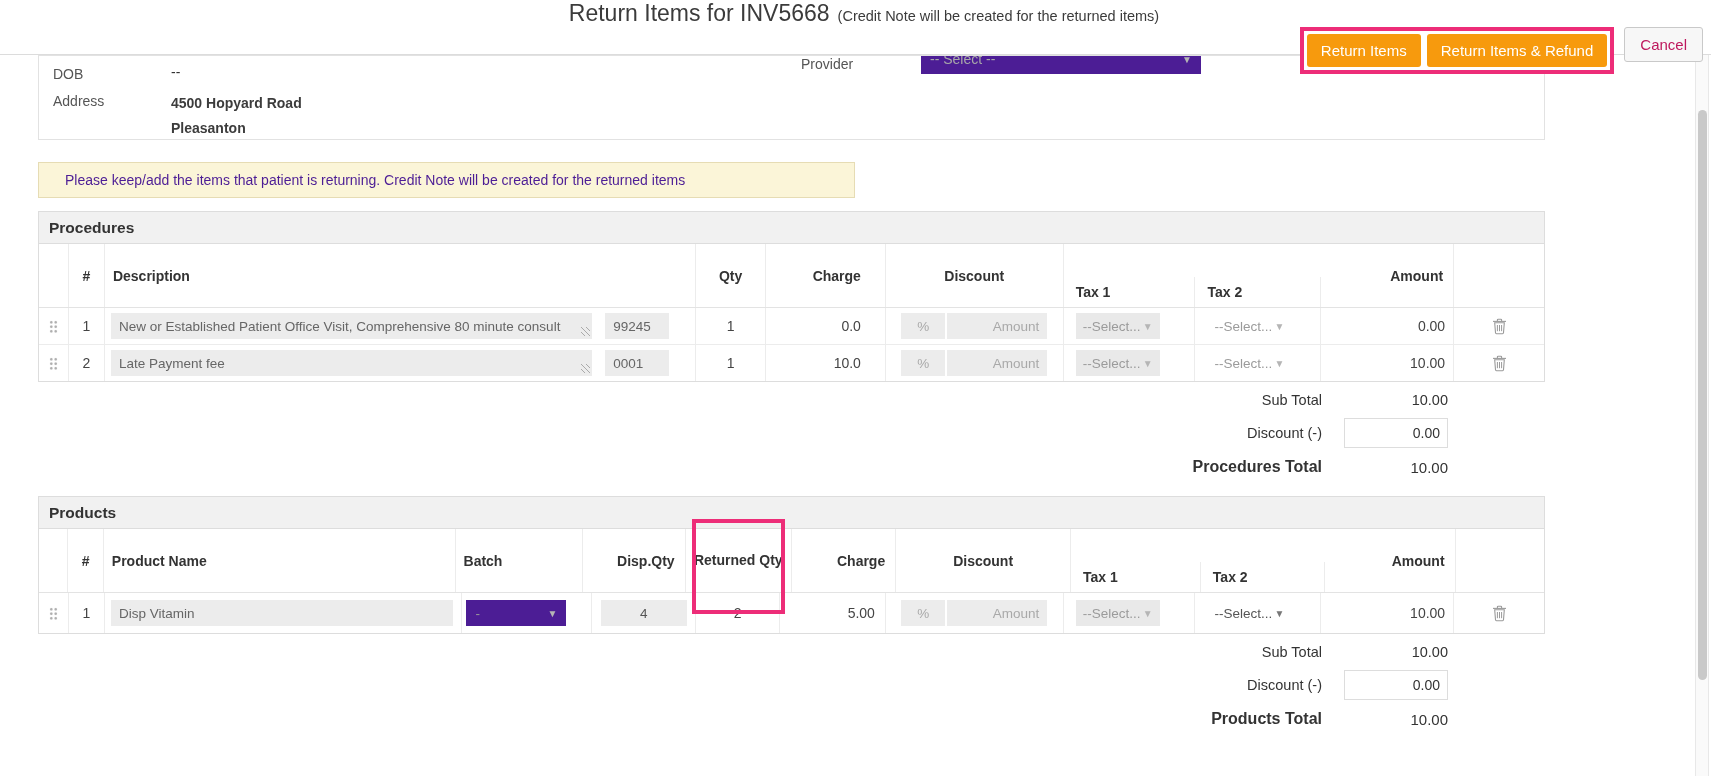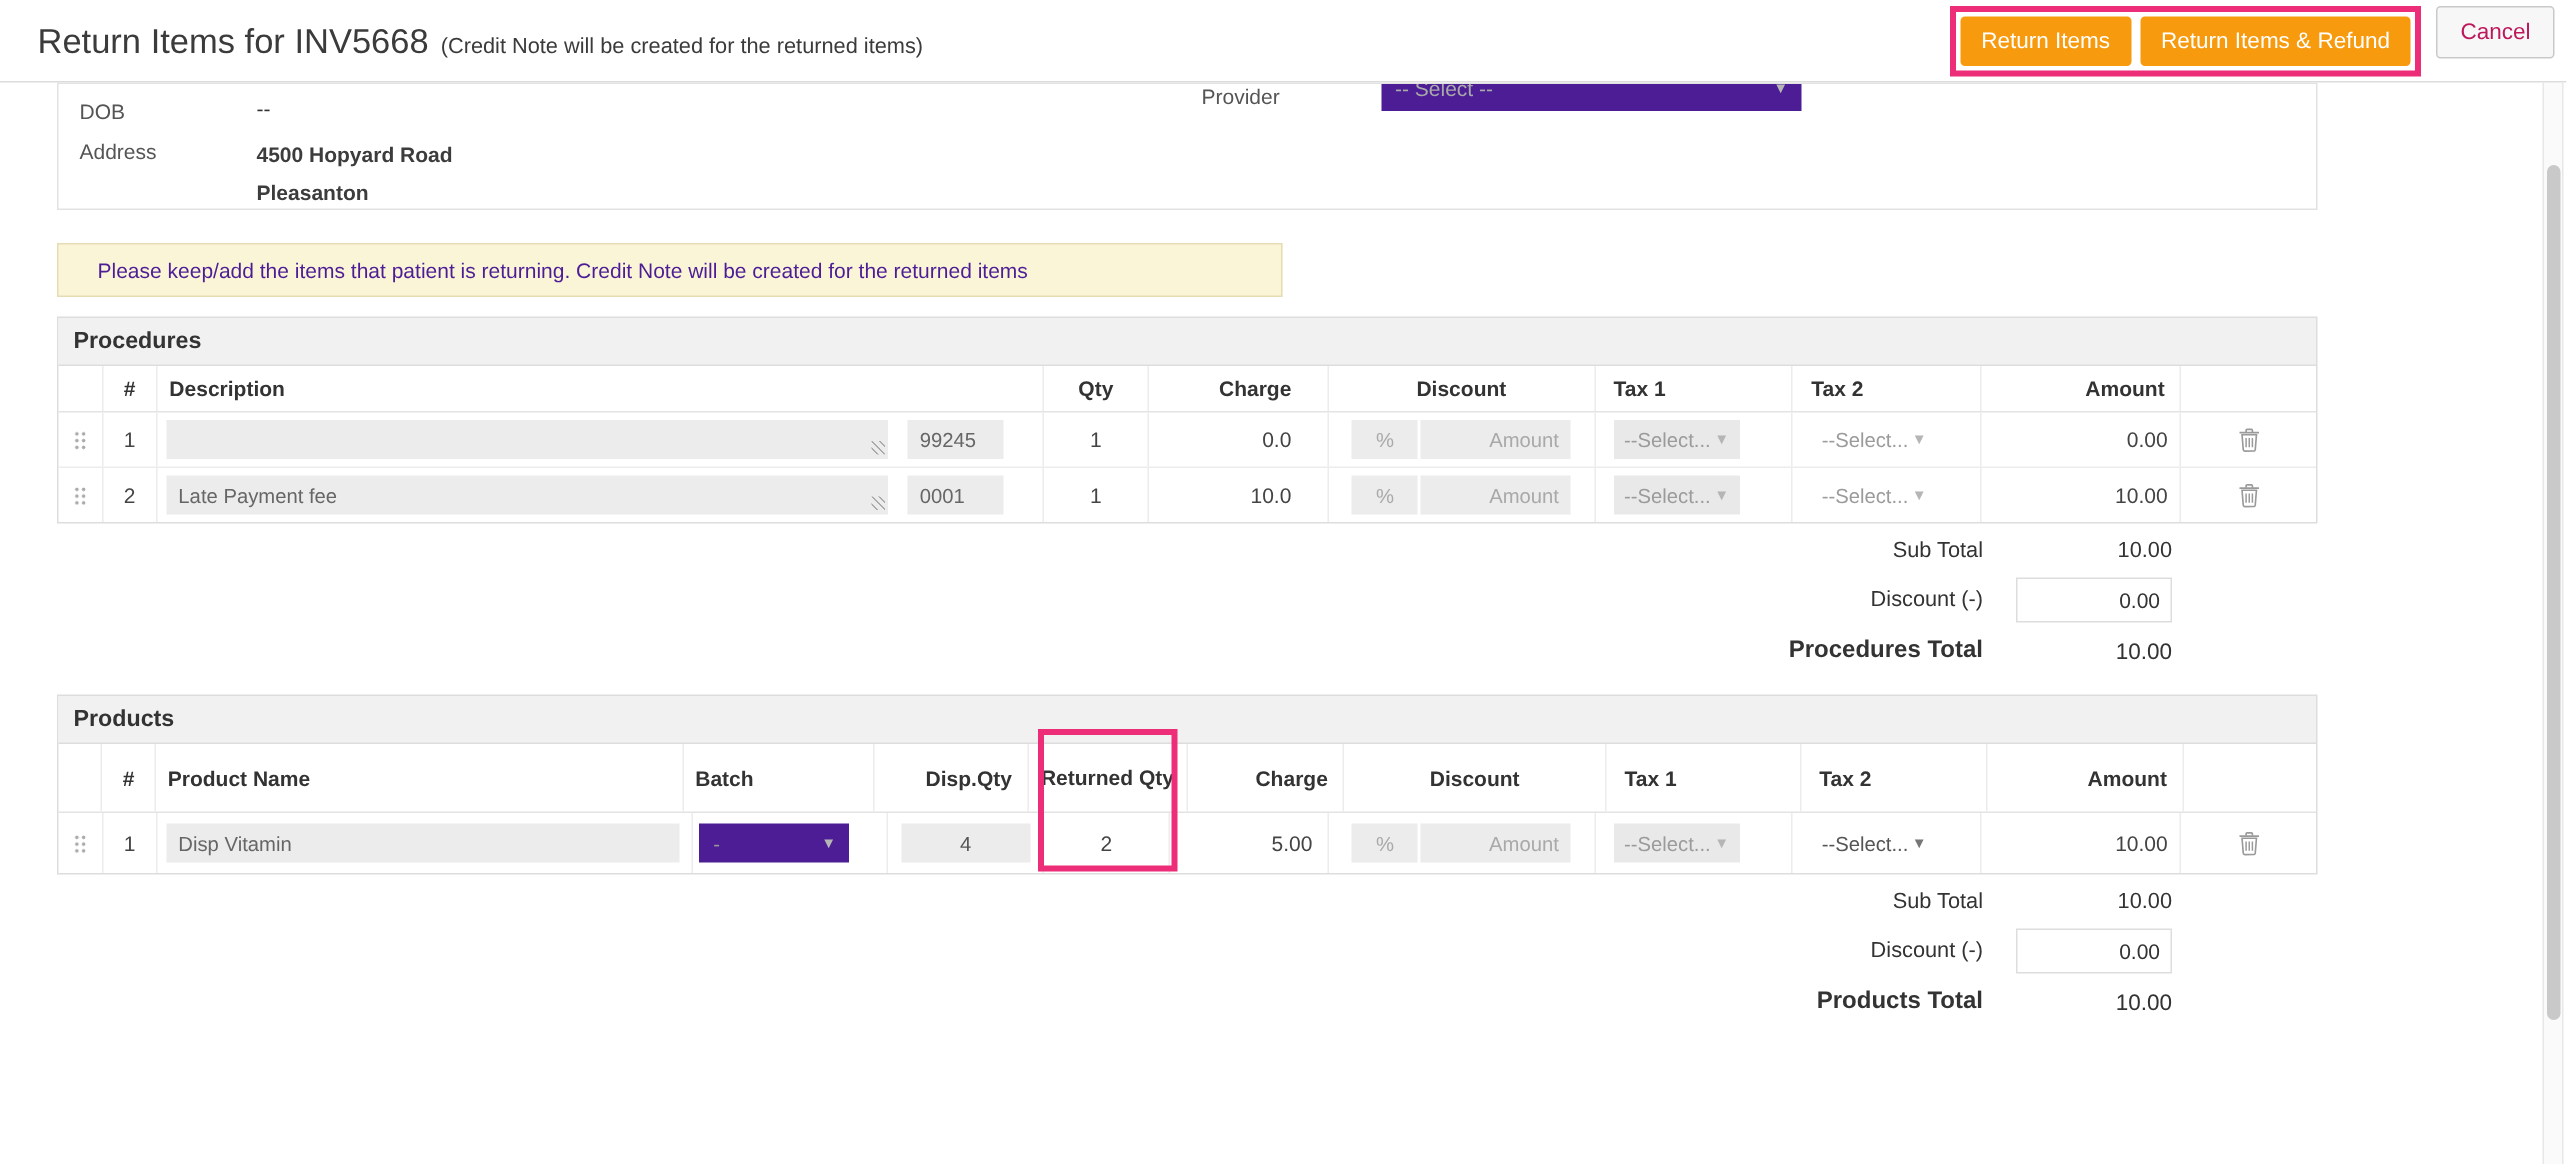--- a/index.html
+++ b/index.html
@@ -5,21 +5,21 @@
   * { box-sizing: border-box; margin: 0; padding: 0; }
   html,body { width:1711px; height:776px; overflow:hidden; }
   body {
     font-family: "Liberation Sans", sans-serif;
     background:#ffffff; color:#333; position:relative;
   }
   
   .page-header {
     height:55px; display:flex; align-items:center;
     padding:0 8px 0 25px; border-bottom:1px solid #dcdcdc; background:#fff;
-    position:relative; z-index:5;
+    position:relative; z-index:5;flex-direction:column;
   }
   .title-wrap { display:flex; align-items:baseline; gap:8px; }
   .page-title { font-size:23px; color:#3b3b3b; }
   .page-subtitle { font-size:14.5px; color:#3b3b3b; }
   .header-actions { margin-left:auto; display:flex; align-items:flex-start; gap:10px; }
   .btn-highlight {
     border:4px solid #ed2d78; padding:3px; display:flex; gap:6px; background:#fff;
   }
   .btn-orange {
     background:#f79a0d; color:#fff; border:none; font-family:inherit;
@@ -75,21 +75,21 @@
   .c-center { justify-content:center; }
   .c-right { justify-content:flex-end; }
   
   .col-drag{width:30px}.col-num{width:36px}.col-desc{width:592px}
   .col-qty{width:70px}.col-charge{width:120px}.col-disc{width:178px}
   .col-tax1{width:132px}.col-tax2{width:126px}.col-amt{width:133px}.col-del{width:90px}
   
   .p-drag{width:30px}.p-num{width:36px}.p-name{width:358px}.p-batch{width:130px}
   .p-disp{width:104px}.p-ret{width:84px}.p-charge{width:106px}.p-disc{width:178px}
   .p-tax1{width:132px}.p-tax2{width:126px}.p-amt{width:133px}.p-del{width:90px}
-  .pad-l8 { padding-left:8px; } .pad-l12 { padding-left:12px; }
+  .pad-l8 { padding-left:8px; } .pad-l12 { padding-left:12px;margin-top:33px; }
   .pr24 { padding-right:24px; } .pr10 { padding-right:10px; } .pr8 { padding-right:8px; }
   .drag-handle {
     width:9px; height:13px; margin:0 auto; cursor:grab;
     background-image:radial-gradient(circle,#ababab 1.1px,transparent 1.4px);
     background-size:4.5px 4.5px;
   }
   .field {
     background:#ececec; color:#555; font-size:13.5px; height:26px;
     display:flex; align-items:center; padding:0 8px;
   }
@@ -200,20 +200,21 @@
     <div class="cell col-del"></div>
   </div>
 
   <div class="trow tbody-row">
     <div class="cell col-drag">
         <span class="drag-handle"></span>
       </div>
     <div class="cell col-num c-center">1</div>
     <div class="cell col-desc desc-cell">
       <div class="field desc-input">
+          <span>New or Established Patient Office Visit, Comprehensive 80 minute consult</span>
           <span class="grip"></span>
         </div>
       <div class="field code-input">99245</div>
     </div>
     <div class="cell col-qty c-center">1</div>
     <div class="cell col-charge c-right pr24">0.0</div>
     <div class="cell col-disc">
       <div class="disc-wrap">
         <div class="field pct-box">%</div>
         <div class="field amt-box">Amount</div>

